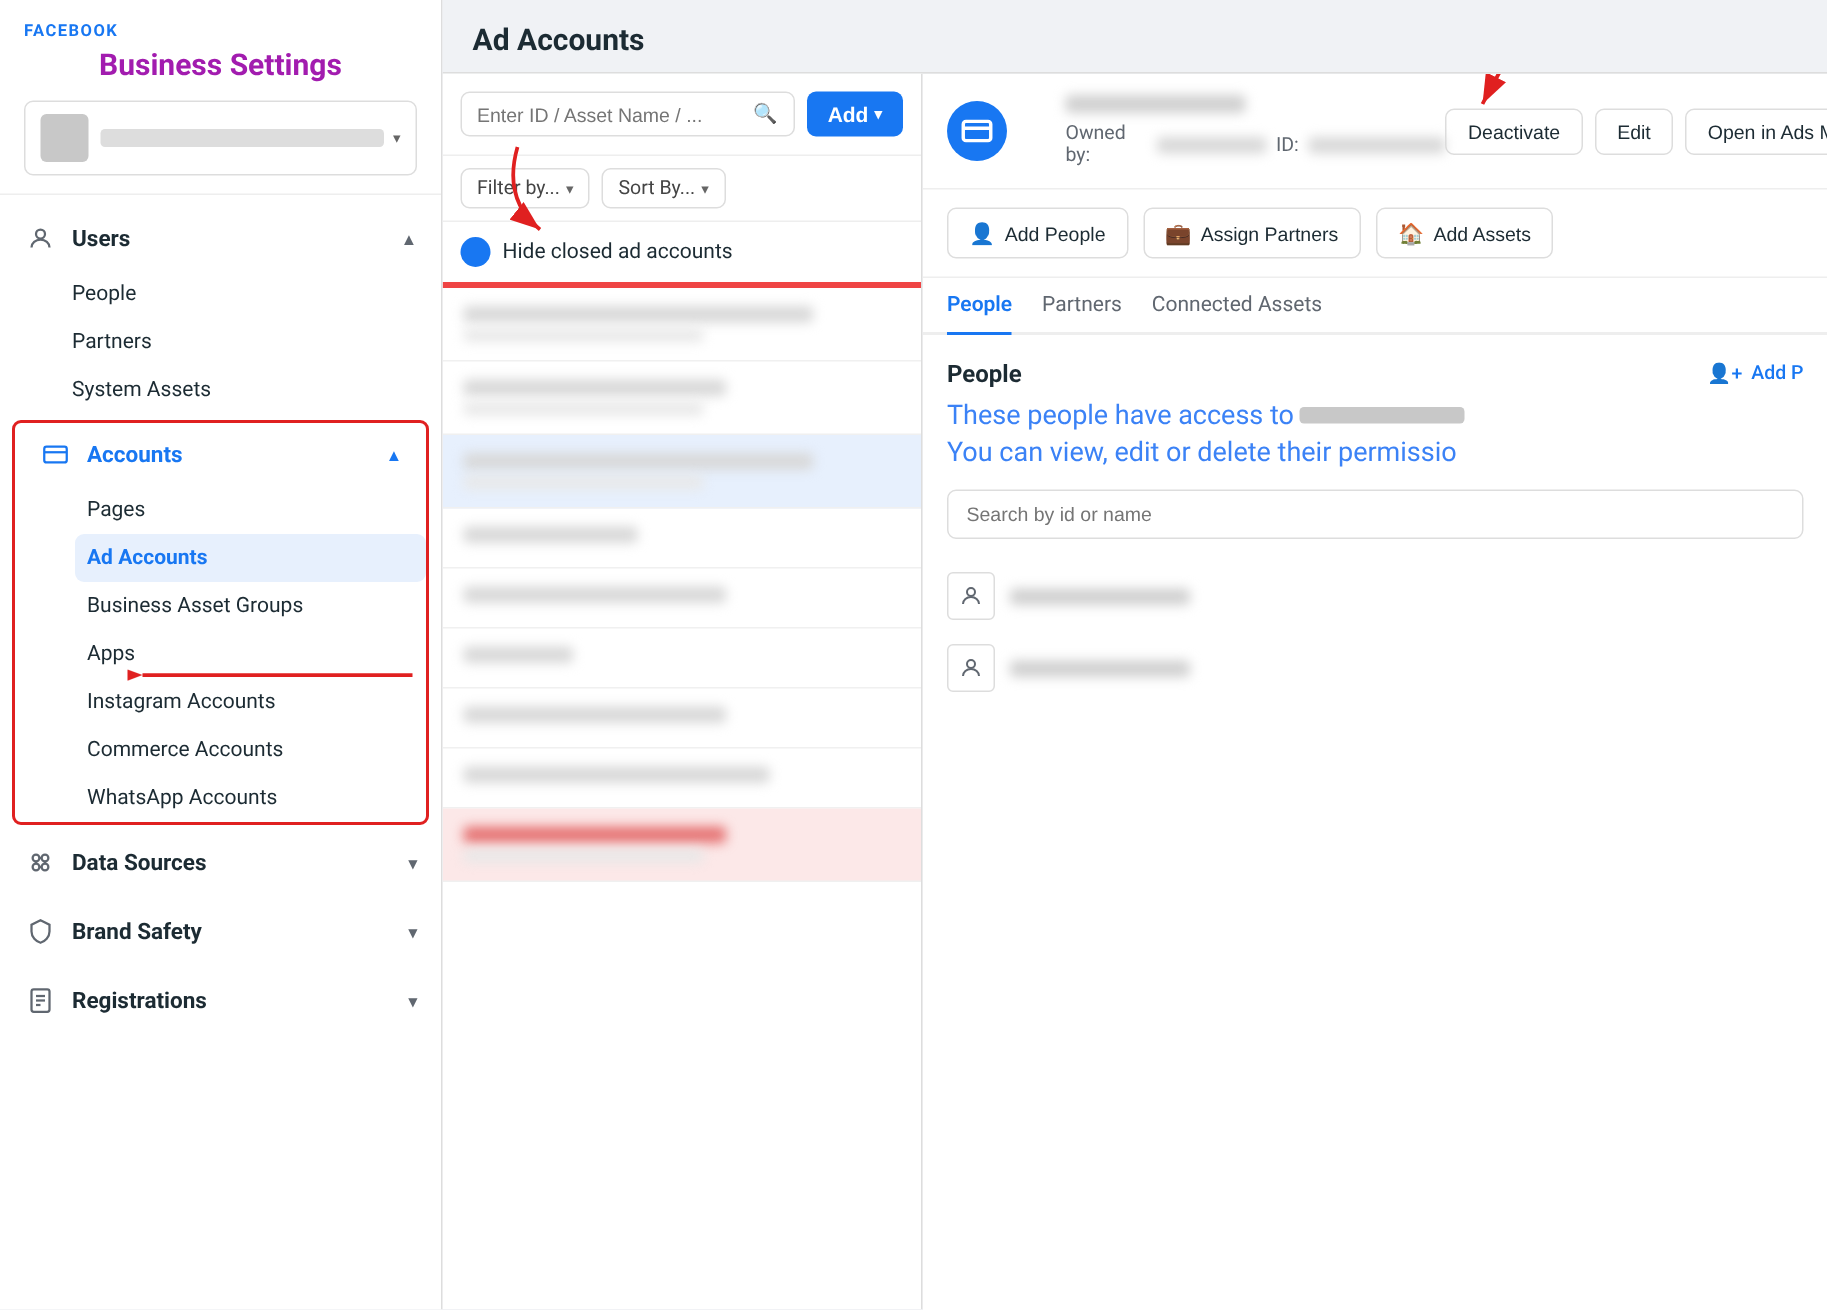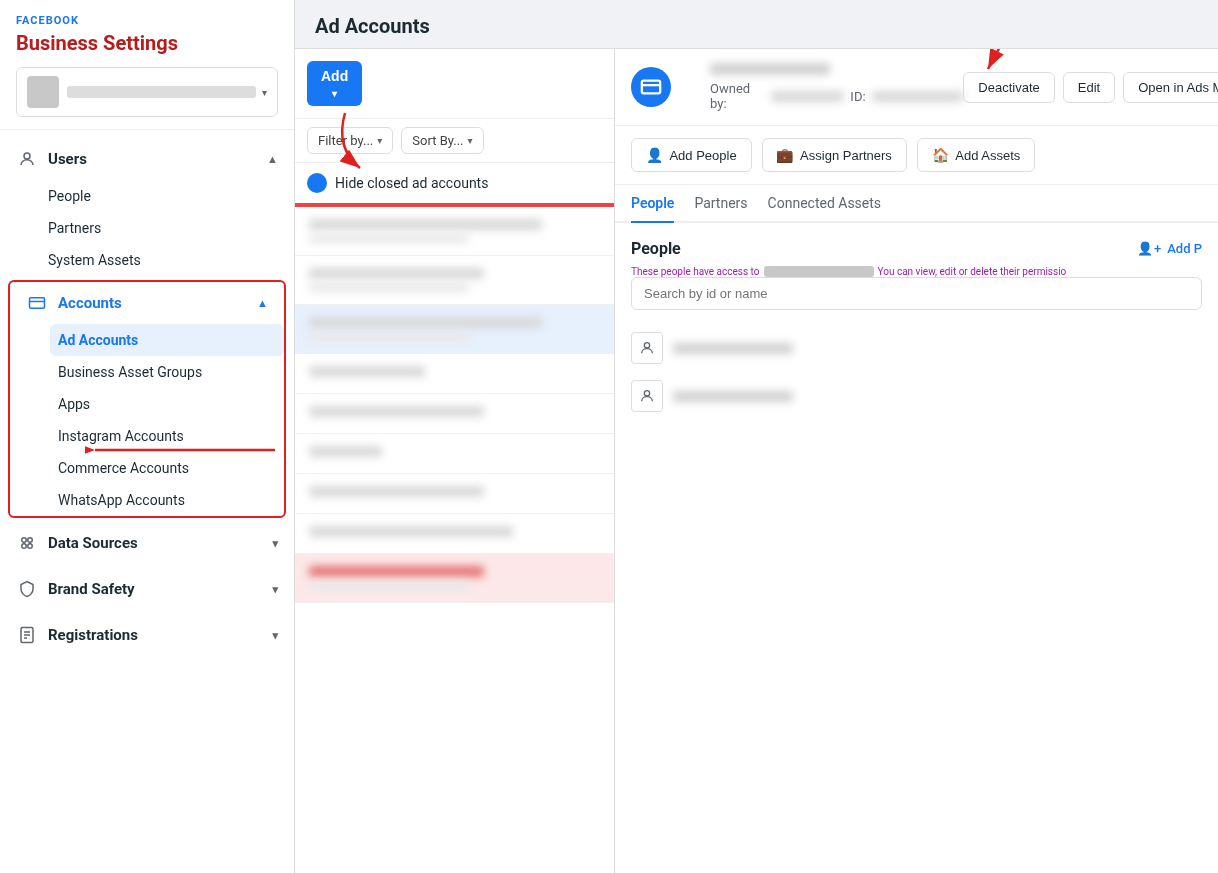--- a/index.html
+++ b/index.html
@@ -2,21 +2,21 @@
 <html><head>
   <meta charset="utf-8">
   <style>
     * { box-sizing: border-box; margin: 0; padding: 0; }
     body { font-family: -apple-system, BlinkMacSystemFont, 'Segoe UI', Roboto, sans-serif; font-size: 14px; background: #f0f2f5; display: flex; height: 873px; overflow: hidden; }
 
     
     .sidebar { width: 295px; background: #fff; border-right: 1px solid #ddd; display: flex; flex-direction: column; height: 100%; overflow-y: auto; flex-shrink: 0; }
     .sidebar-header { padding: 14px 16px 8px; border-bottom: 1px solid #eee; }
     .fb-logo { font-size: 11px; font-weight: 700; color: #1877f2; letter-spacing: 1px; margin-bottom: 4px; }
-    .business-settings-title { font-size: 20px; font-weight: 700; color: #b91c1c; }
+    .business-settings-title { font-size: 20px; font-weight: 700; color: #a21caf; text-align: center; }
     .business-selector { display: flex; align-items: center; margin: 12px 0 4px; padding: 8px 10px; border: 1px solid #ddd; border-radius: 6px; cursor: pointer; }
     .business-selector-avatar { width: 32px; height: 32px; background: #c8c8c8; border-radius: 4px; margin-right: 8px; flex-shrink: 0; }
     .business-selector-name { flex: 1; background: #ddd; height: 12px; border-radius: 3px; }
     .business-selector-arrow { color: #666; font-size: 10px; margin-left: 6px; }
 
     .sidebar-nav { flex: 1; padding: 8px 0; }
     .nav-section { margin-bottom: 4px; }
     .nav-section-header { display: flex; align-items: center; padding: 10px 16px; cursor: pointer; color: #1c2b33; font-weight: 700; }
     .nav-section-icon { width: 22px; height: 22px; margin-right: 10px; display: flex; align-items: center; justify-content: center; color: #606770; flex-shrink: 0; }
     .nav-section-label { flex: 1; font-size: 15px; }
@@ -36,21 +36,21 @@
     .page-title { font-size: 20px; font-weight: 700; color: #1c2b33; }
 
     .content-area { display: flex; flex: 1; overflow: hidden; }
 
     
     .left-panel { width: 320px; border-right: 1px solid #ddd; background: #fff; display: flex; flex-direction: column; flex-shrink: 0; }
     .left-panel-toolbar { padding: 12px; display: flex; gap: 8px; align-items: center; border-bottom: 1px solid #eee; }
     .search-box { flex: 1; display: flex; align-items: center; border: 1px solid #ddd; border-radius: 6px; padding: 6px 10px; background: #fff; }
     .search-box input { border: none; outline: none; flex: 1; font-size: 13px; color: #888; background: transparent; }
     .search-icon { color: #888; font-size: 13px; }
-    .add-btn { background: #1877f2; color: #fff; border: none; border-radius: 6px; padding: 7px 14px; font-size: 14px; font-weight: 600; cursor: pointer; display: flex; align-items: center; gap: 4px; white-space: nowrap; flex-direction: column; }
+    .add-btn { background: #1877f2; color: #fff; border: none; border-radius: 6px; padding: 7px 14px; font-size: 14px; font-weight: 600; cursor: pointer; display: flex; align-items: center; gap: 4px; white-space: nowrap; }
     .add-btn-arrow { font-size: 10px; }
 
     .filter-toolbar { display: flex; gap: 8px; padding: 8px 12px; border-bottom: 1px solid #eee; }
     .filter-select { display: flex; align-items: center; border: 1px solid #ddd; border-radius: 6px; padding: 5px 10px; font-size: 13px; color: #444; cursor: pointer; gap: 4px; background: #fff; }
     .filter-select-arrow { color: #666; font-size: 10px; }
 
     .toggle-row { display: flex; align-items: center; padding: 10px 12px; gap: 8px; border-bottom: 4px solid #ef4444; }
     .toggle-circle { width: 20px; height: 20px; border-radius: 50%; background: #1877f2; flex-shrink: 0; }
     .toggle-label { font-size: 14px; color: #1c2b33; }
 
@@ -80,21 +80,21 @@
     .panel-action-icon { font-size: 14px; color: #606770; }
 
     .tabs-row { display: flex; border-bottom: 2px solid #eee; padding: 0 16px; }
     .tab { padding: 10px 0; margin-right: 20px; font-size: 14px; color: #606770; cursor: pointer; border-bottom: 2px solid transparent; margin-bottom: -2px; }
     .tab.active { color: #1877f2; border-bottom-color: #1877f2; font-weight: 600; }
 
     .people-section { padding: 16px; }
     .people-header { display: flex; align-items: center; justify-content: space-between; margin-bottom: 8px; }
     .people-title { font-size: 16px; font-weight: 700; color: #1c2b33; }
     .add-people-btn { display: flex; align-items: center; gap: 6px; color: #1877f2; font-size: 13px; cursor: pointer; font-weight: 500; }
-    .people-description { font-size: 10px; color: #a21caf; display: flex; align-items: center; gap: 4px; flex-wrap: wrap; }
+    .people-description { font-size: 18px; color: #3b82f6; margin-bottom: 14px; display: flex; align-items: center; gap: 4px; flex-wrap: wrap; }
     .blurred-text { background: #c8c8c8; border-radius: 3px; height: 11px; width: 110px; display: inline-block; vertical-align: middle; }
     .people-search { border: 1px solid #ddd; border-radius: 6px; padding: 8px 12px; width: 100%; font-size: 13px; color: #888; outline: none; margin-bottom: 14px; }
     .person-row { display: flex; align-items: center; padding: 8px 0; gap: 10px; }
     .person-icon { width: 32px; height: 32px; border: 1px solid #ddd; border-radius: 4px; display: flex; align-items: center; justify-content: center; color: #606770; font-size: 16px; flex-shrink: 0; }
     .person-name-bar { height: 11px; background: #d0d0d0; border-radius: 3px; width: 120px; }
 
     
     .blurred { filter: blur(4px); }
   </style>
 </head>
@@ -136,20 +136,21 @@
         <div class="accounts-section-icon">
           <svg width="18" height="18" viewBox="0 0 24 24" fill="none" stroke="#1877f2" stroke-width="2">
               <rect x="2" y="5" width="20" height="14" rx="2"></rect>
               <line x1="2" y1="10" x2="22" y2="10"></line>
             </svg>
         </div>
         <span class="nav-section-label" style="color:#1877f2; font-weight:700;">Accounts</span>
         <span class="nav-section-chevron" style="color:#1877f2;">▲</span>
       </div>
       <div class="nav-sub-items">
+        <div class="nav-sub-item">Pages</div>
         <div class="nav-sub-item active">Ad Accounts</div>
         <div class="nav-sub-item">Business Asset Groups</div>
         <div class="nav-sub-item">Apps</div>
         <div class="nav-sub-item">Instagram Accounts</div>
         <div class="nav-sub-item">Commerce Accounts</div>
         <div class="nav-sub-item">WhatsApp Accounts</div>
       </div>
     </div>
 
     <div class="nav-section">
@@ -202,20 +203,24 @@
 
 <div class="main-content">
   <div class="page-header">
     <div class="page-title">Ad Accounts</div>
   </div>
 
   <div class="content-area">
 
     <div class="left-panel">
       <div class="left-panel-toolbar">
+        <div class="search-box">
+          <input type="text" placeholder="Enter ID / Asset Name / ..." style="">
+          <span class="search-icon">🔍</span>
+        </div>
         <button class="add-btn">
           <span>Add</span>
           <span class="add-btn-arrow">▾</span>
         </button>
       </div>
 
       <div class="filter-toolbar">
         <div class="filter-select">
           <span>Filter by...</span>
           <span class="filter-select-arrow">▾</span>

